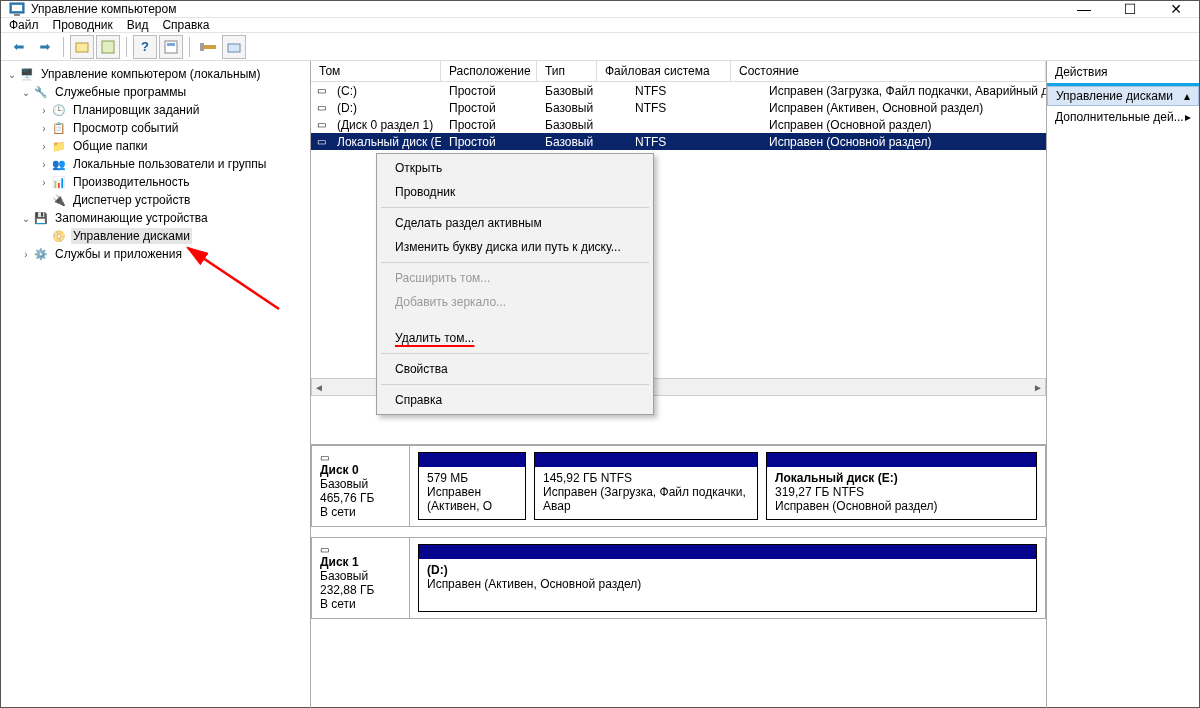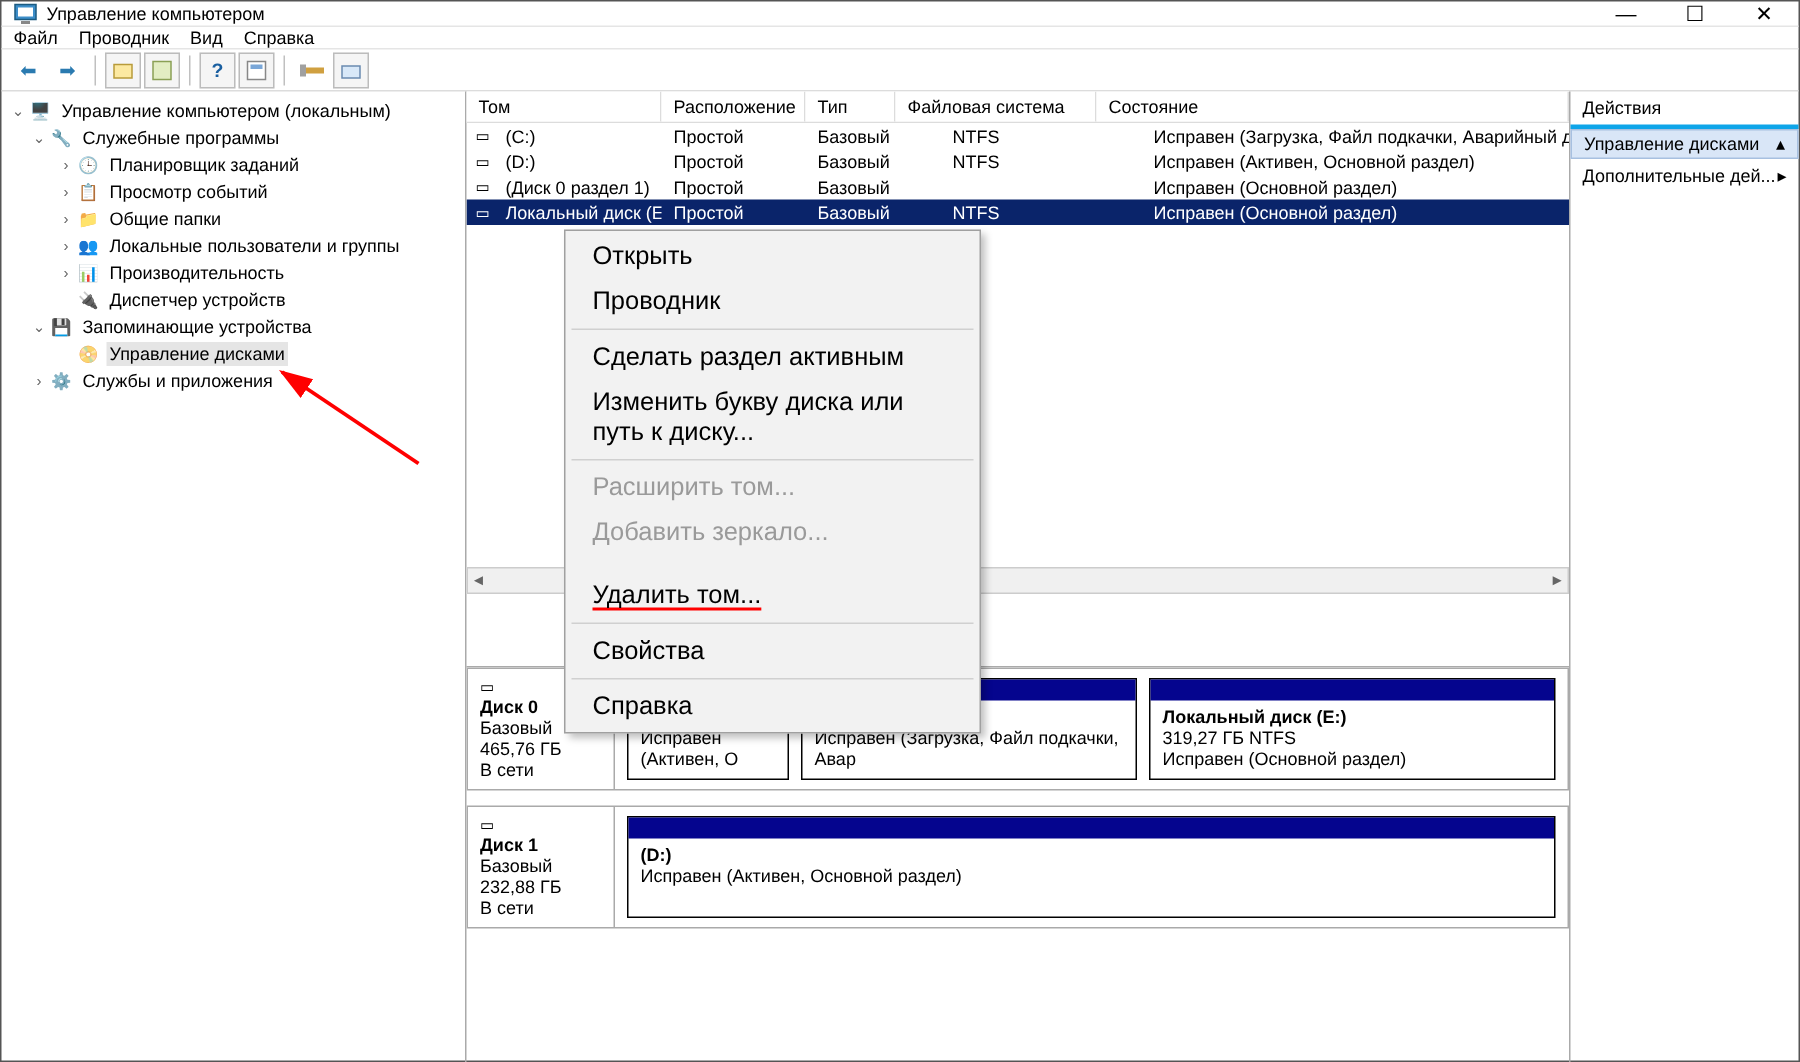--- a/index.html
+++ b/index.html
@@ -41,21 +41,21 @@
   .part .bar { height:14px; background:#05058e;}
   .part .body { padding:4px 8px; border:none; flex:1; display:block;}
   .legend { padding:4px 8px; border-top:1px solid #aaa; font-size:12px;}
   .legend .sw{display:inline-block;width:10px;height:10px;border:1px solid #000;margin-right:4px;vertical-align:middle;}
   .legend .blk{background:#000;} .legend .blu{background:#05058e;}
   .actions-pane { width:152px; display:flex; flex-direction:column;}
   .actions-head { padding:4px 8px; border-bottom:3px solid #0ea5e9; font-weight:400;}
   .actions-sel { background:#d9e6f7; border:1px solid #a7c0e0; padding:2px 8px; display:flex; justify-content:space-between; align-items:center;}
   .actions-item { padding:4px 8px; display:flex; justify-content:space-between; align-items:center;}
   .context-menu { position:absolute; left:375px; top:152px; width:278px; background:#f2f2f2; border:1px solid #a0a0a0; box-shadow:3px 3px 5px rgba(0,0,0,0.25); z-index:100; padding:2px;}
-  .cm-item { padding:5px 16px; font-size:17px;}
+  .cm-item { padding:5px 16px; font-size:12px;}
   .cm-item.disabled{color:#9a9a9a;}
   .cm-item.hl{ text-decoration: underline; text-decoration-color:#ff0000; text-decoration-thickness:1.5px; text-underline-offset:3px;margin-top:12px;}
   .cm-sep { height:1px; background:#d0d0d0; margin:3px 2px;}
   svg.annot { position:absolute; left:0; top:0; width:1200px; height:708px; pointer-events:none; z-index:50;}
   .disk-wrap{flex:1;overflow:auto;border-top:1px solid #aaa;}
 </style>
 </head>
 <body>
 
 <div class="window">

